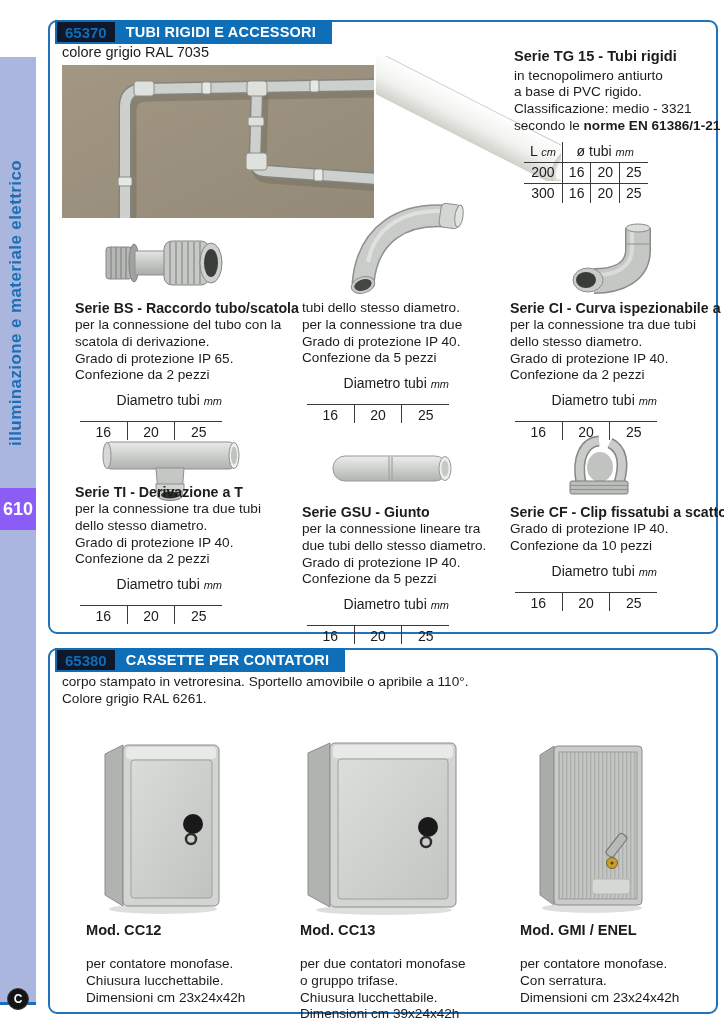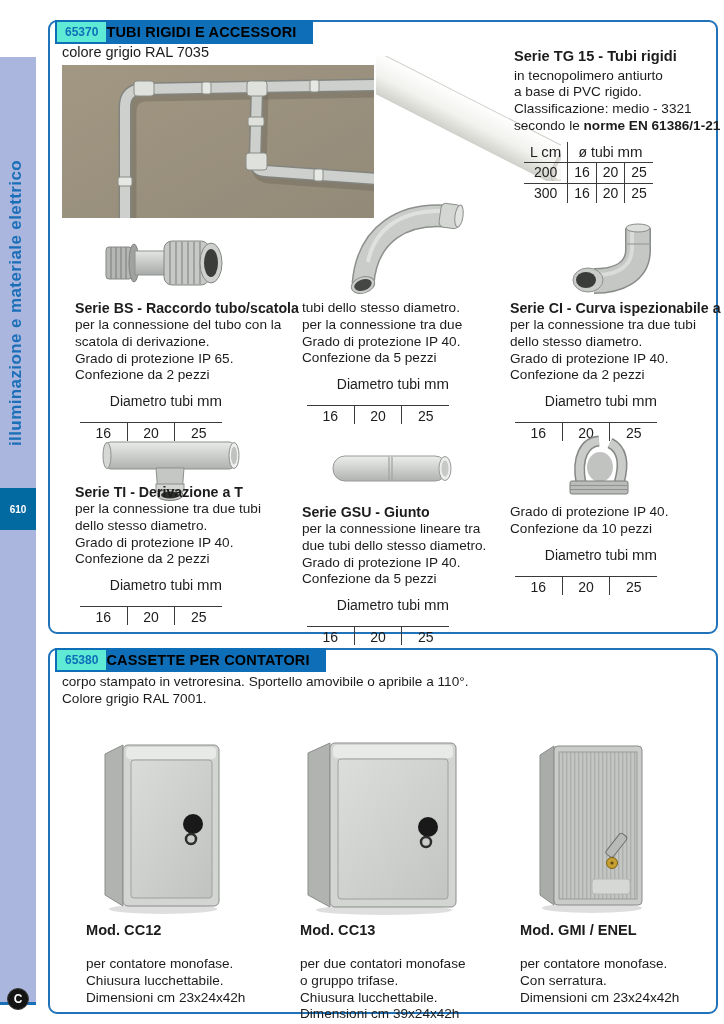--- a/index.html
+++ b/index.html
@@ -7,49 +7,49 @@
           font-family:"Liberation Sans", sans-serif; color:#1c1c1c; overflow:hidden; }
 
   
   .strip { position:absolute; left:0; top:57px; width:36px; height:945px;
            background:#aab6dd; border-bottom:3px solid #1a6fb8; }
   .strip-label { position:absolute; left:6px; top:98px; height:348px;
                  writing-mode:vertical-rl; transform:rotate(180deg);
                  color:#1a6fb8; font-weight:bold; font-size:17px; letter-spacing:.4px;
                  white-space:nowrap; }
   .pagenum { position:absolute; left:0; top:488px; width:36px; height:42px;
-             background:#0369a1; color:#fff; font-weight:bold; font-size:10px;
+             background:#8b5cf6; color:#fff; font-weight:bold; font-size:18px;
              display:flex; align-items:center; justify-content:center; z-index:2; }
   .clogo { position:absolute; left:7px; top:988px; width:20px; height:20px;
            border-radius:50%; background:#141414; color:#fff; font-weight:bold;
            font-size:12px; display:flex; align-items:center; justify-content:center;
            z-index:3; border:1px solid #3c3c3c; }
 
   
   .sec { position:absolute; border:2px solid #2173b9; border-radius:9px; background:#fff; }
   .sec1 { left:48px; top:20px; width:666px; height:610px; }
   .sec2 { left:48px; top:648px; width:666px; height:362px; }
 
   .hdr-bar { position:absolute; top:-2px; left:5px; display:inline-flex;
              align-items:stretch; background:#0e6eb8; height:24px; padding-right:16px; z-index:2; }
-  .hdr-code { background:#5eead4; color:#0e6eb8; font-weight:bold; font-size:12px;
+  .hdr-code { background:#0f172a; color:#0e6eb8; font-weight:bold; font-size:15px;
               padding:0 8px; margin:2px 0 2px 2px; display:flex; align-items:center; }
-  .hdr-title { color:#000000; font-weight:bold; font-size:14.5px; 
+  .hdr-title { color:#ffffff; font-weight:bold; font-size:14.5px; margin-left:11px;
                display:flex; align-items:center; letter-spacing:.2px; white-space:nowrap; }
 
   .note { position:absolute; left:12px; top:22px; font-size:14.5px; }
 
   .ph { position:absolute; }
 
   .tg15 { position:absolute; left:464px; top:26px; width:205px; font-size:13.5px;
           line-height:17.5px; z-index:1; }
   .tg15-title { font-weight:bold; font-size:14.6px; margin-bottom:2px; }
   .nowrap { white-space:nowrap; font-size:13px; }
   .b { font-weight:bold; }
-  .unit { font-size:15px; }
+  .unit { font-size:11px;font-style:italic; }
 
   table.tg { border-collapse:collapse; font-size:14px; margin:7px 0 0 10px; }
   table.tg td { text-align:center; padding:1px 6px; }
   td.hb { border-bottom:1.5px solid #3a3a3a; }
   td.vr { border-right:1.5px solid #3a3a3a; }
   tr.r1 td { border-bottom:1.5px solid #3a3a3a; }
   tr.dr td + td { border-left:1.5px solid #3a3a3a; }
   tr.dr td:first-child { border-right:1.5px solid #3a3a3a; border-left:none; }
   tr.dr td:nth-child(2) { border-left:none; }
 
@@ -307,20 +307,21 @@
         <div class="dia-h"><span>Diametro tubi</span> <span class="unit">mm</span></div>
         <div class="dia-r">
             <span>16</span>
             <span>20</span>
             <span>25</span>
           </div>
       </div>
     </div>
 
     <div class="prod" style="left:460px;top:482px;width:215px">
+      <div class="prod-title">Serie CF - Clip fissatubi a scatto</div>
       <div class="pline">Grado di protezione IP 40.</div>
       <div class="pline">Confezione da 10 pezzi</div>
       <div class="dia">
         <div class="dia-h"><span>Diametro tubi</span> <span class="unit">mm</span></div>
         <div class="dia-r">
             <span>16</span>
             <span>20</span>
             <span>25</span>
           </div>
       </div>
@@ -328,21 +329,21 @@
   </div>
 
   <div class="sec sec2">
     <div class="hdr-bar">
       <span class="hdr-code">65380</span>
       <span class="hdr-title">CASSETTE PER CONTATORI</span>
     </div>
 
     <div class="para">
       <div class="pline">corpo stampato in vetroresina. Sportello amovibile o apribile a 110°.</div>
-      <div class="pline">Colore grigio RAL 7001.</div>
+      <div class="pline">Colore grigio RAL 6261.</div>
     </div>
 
     <svg class="ph" style="left:45px;top:88px" width="132" height="178" viewBox="0 0 132 178">
       <defs>
           <linearGradient id="dg1" x1="0" y1="0" x2="1" y2="1">
         <stop offset="0" stop-color="#dadcda"></stop>
             <stop offset="1" stop-color="#c0c3c0"></stop>
           </linearGradient>
         </defs>
       <ellipse cx="68" cy="171" rx="54" ry="5" fill="#000" opacity=".13"></ellipse>

